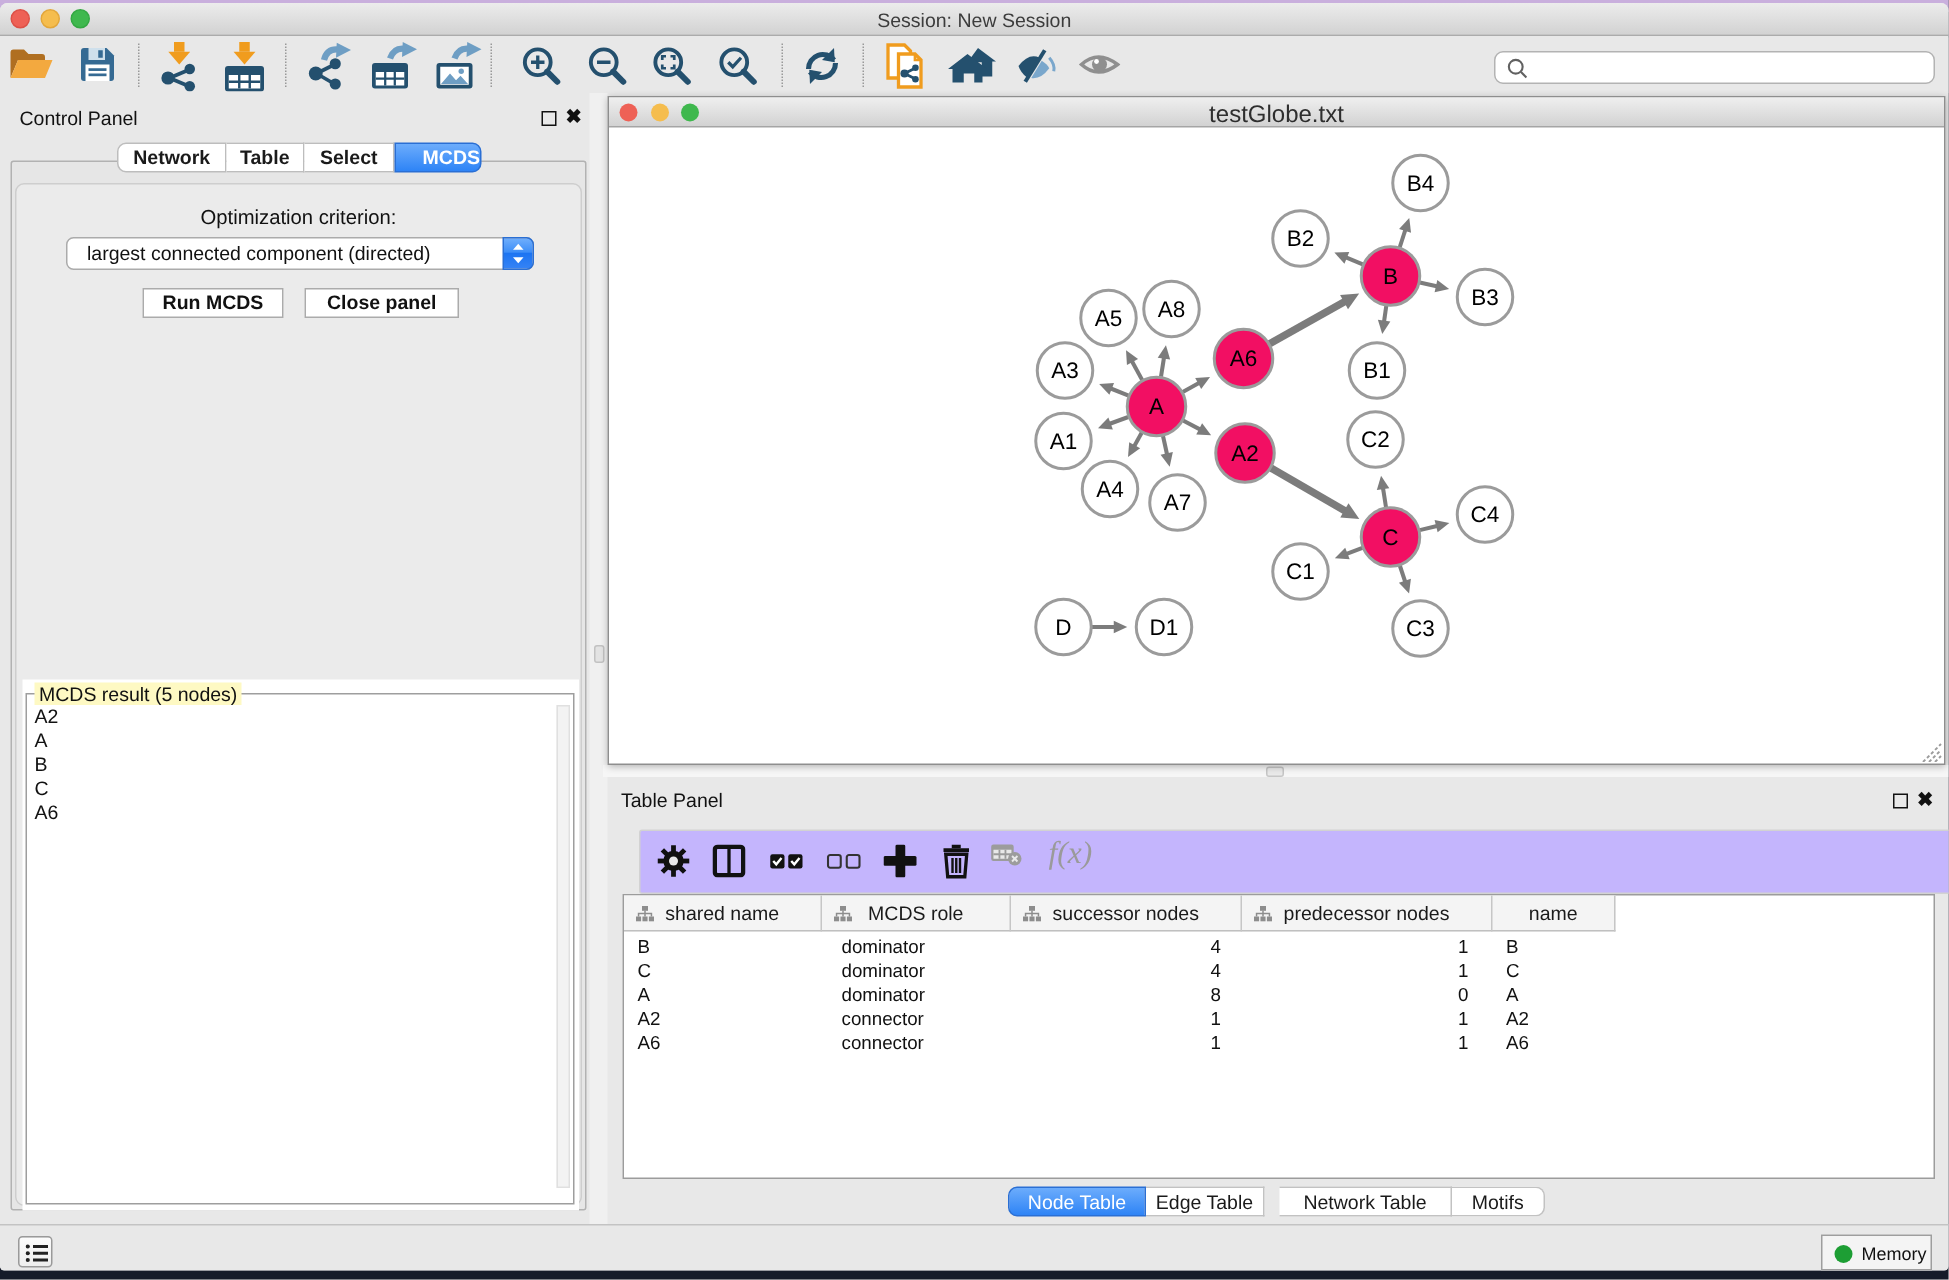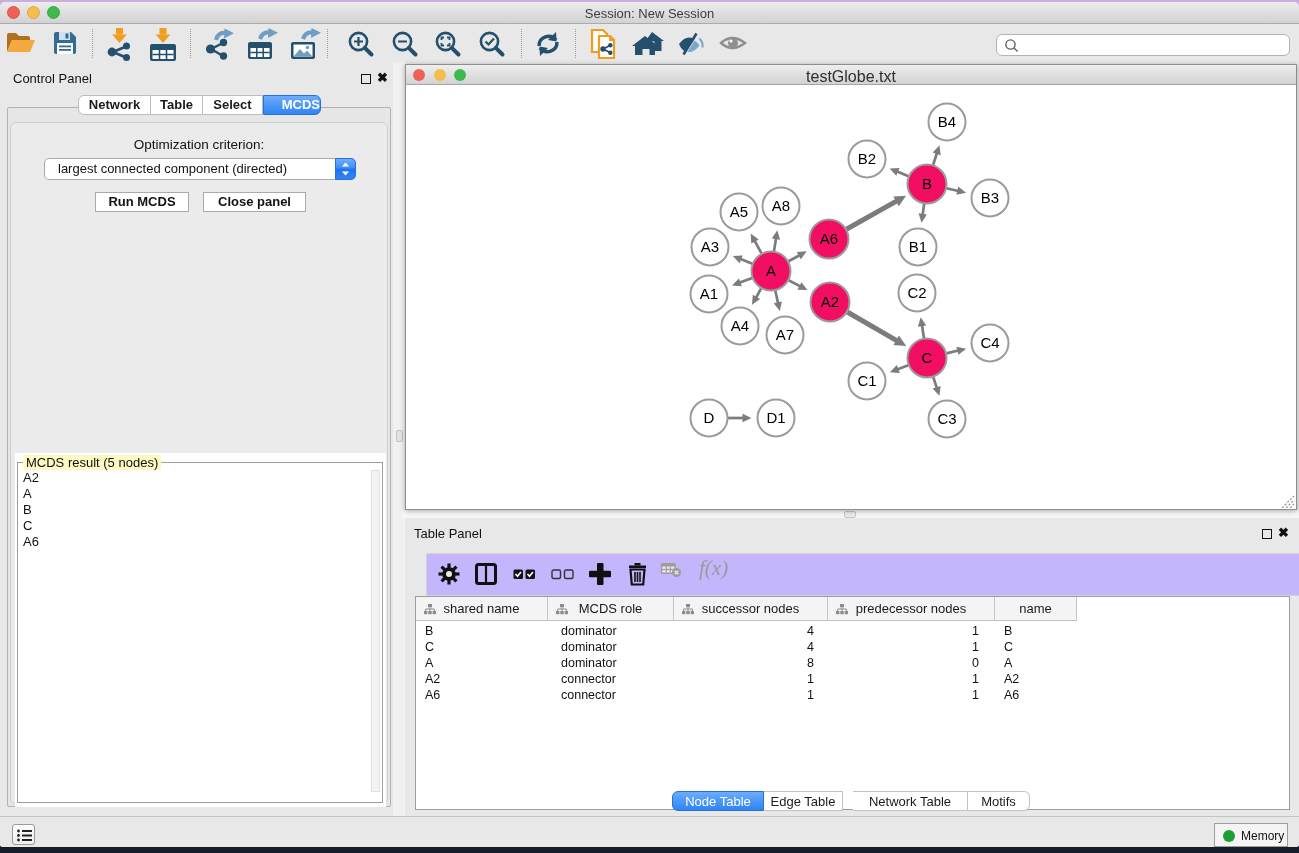--- a/index.html
+++ b/index.html
@@ -37,21 +37,21 @@
 #fsscroll { position:absolute; right:2px; top:7px; width:9px; height:322px; background:#f3f3f3; border:1px solid #e0e0e0; }
 
 #nw { position:absolute; left:405px; top:62px; width:892px; height:446px; background:#fff; border:1px solid #8e8e8e; box-shadow:0 1px 5px rgba(0,0,0,0.3); }
 #nw-titlebar { position:absolute; left:0; top:0; width:100%; height:20px; background:linear-gradient(#efefef,#d2d2d2); border-bottom:1px solid #a5a5a5; }
 #nw-titlebar .title { position:absolute; left:0; right:0; top:3px; text-align:center; font-size:16px; color:#2e2e2e; }
 #graph { position:absolute; left:0; top:20px; }
 
 #tp { position:absolute; left:402px; top:516px; width:897px; height:300px; }
 #tp-toolbar { position:absolute; left:24px; top:35px; width:875px; height:43px; background:#c4b5fd; border:1px solid #d2d2d2; border-radius:2px; }
 #tp-toolbar svg { position:absolute; }
-#tbl { position:absolute; left:13px; top:78px; width:875px; height:214px; background:#fff; border:1px solid #9c9c9c; }
+#tbl { position:absolute; left:13px; top:78px; width:875px; height:190px; background:#fff; border:1px solid #9c9c9c; }
 #thead { position:absolute; left:0; top:0; width:661px; height:24px; background:#f4f4f4; border-bottom:1px solid #c0c0c0; }
 .th { position:absolute; top:0; height:24px; border-right:1px solid #c6c6c6; font-size:13px; color:#1a1a1a; text-align:center; line-height:24px; }
 .rowtxt { position:absolute; font-size:12.5px; color:#111; height:16px; line-height:16px; }
 
 .btab { position:absolute; top:273px; height:20px; background:#fff; border:1px solid #c2c2c2; font-size:13px; color:#1a1a1a; text-align:center; line-height:19px; }
 
 #statusbar { position:absolute; left:0; top:814px; width:1299px; height:31px; border-top:1px solid #c3c3c3; background:#e8e8e8; }
 #listbtn { position:absolute; left:12px; top:7px; width:23px; height:21px; background:linear-gradient(#fcfcfc,#eee); border:1px solid #9a9a9a; border-radius:3px; }
 #membtn { position:absolute; left:1214px; top:6px; width:74px; height:24px; background:#f4f4f4; border:1px solid #9e9e9e; }
 #membtn .dot { position:absolute; left:8px; top:6px; width:12px; height:12px; border-radius:50%; background:#1d9e34; }

